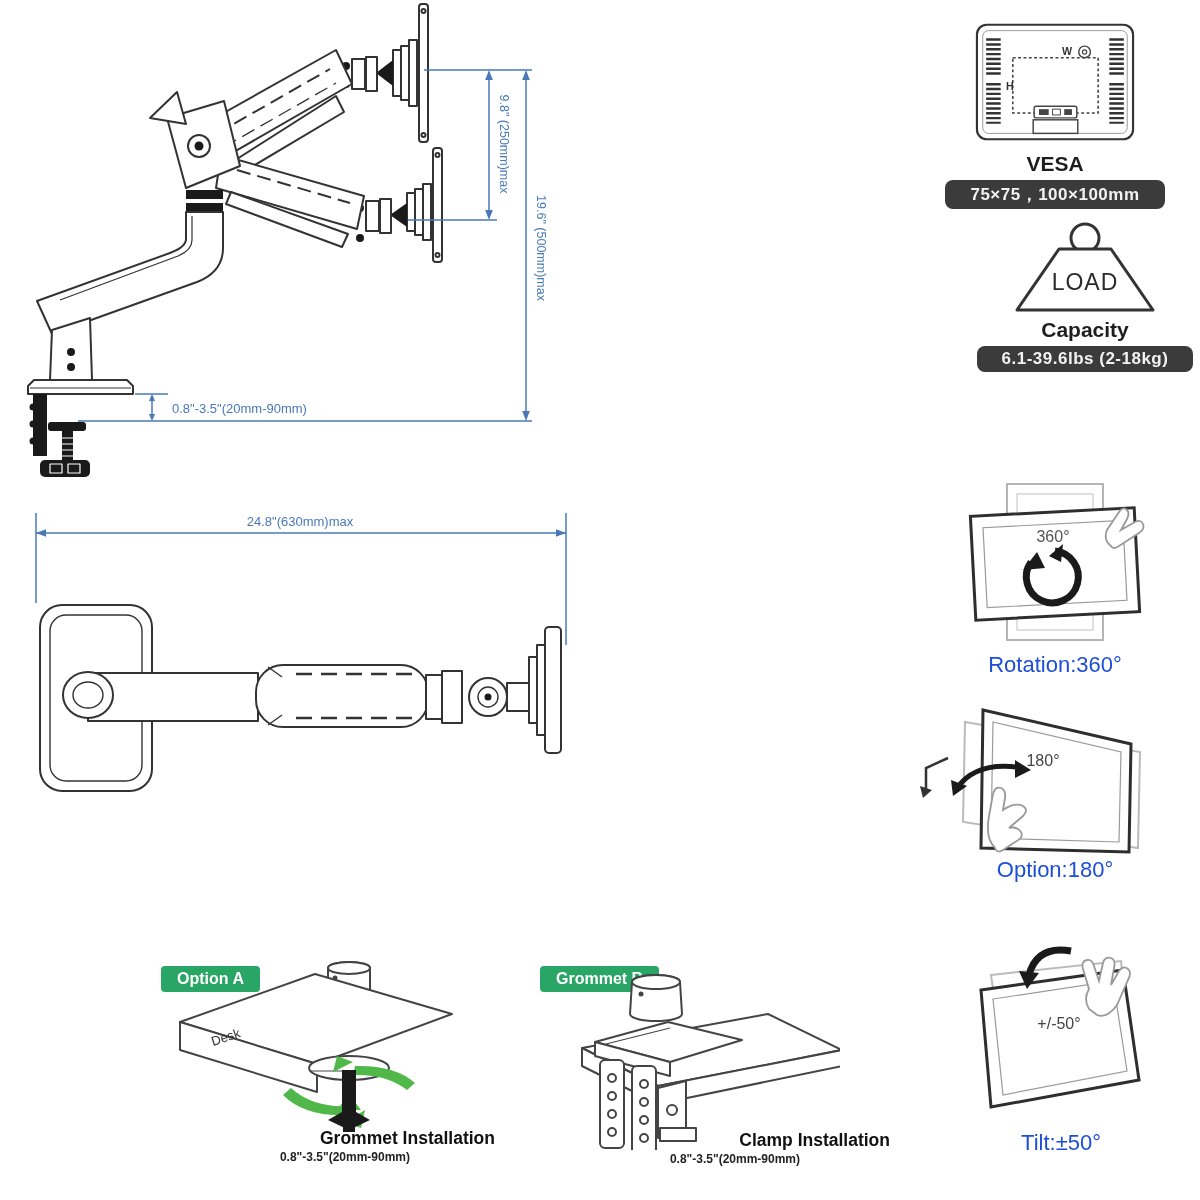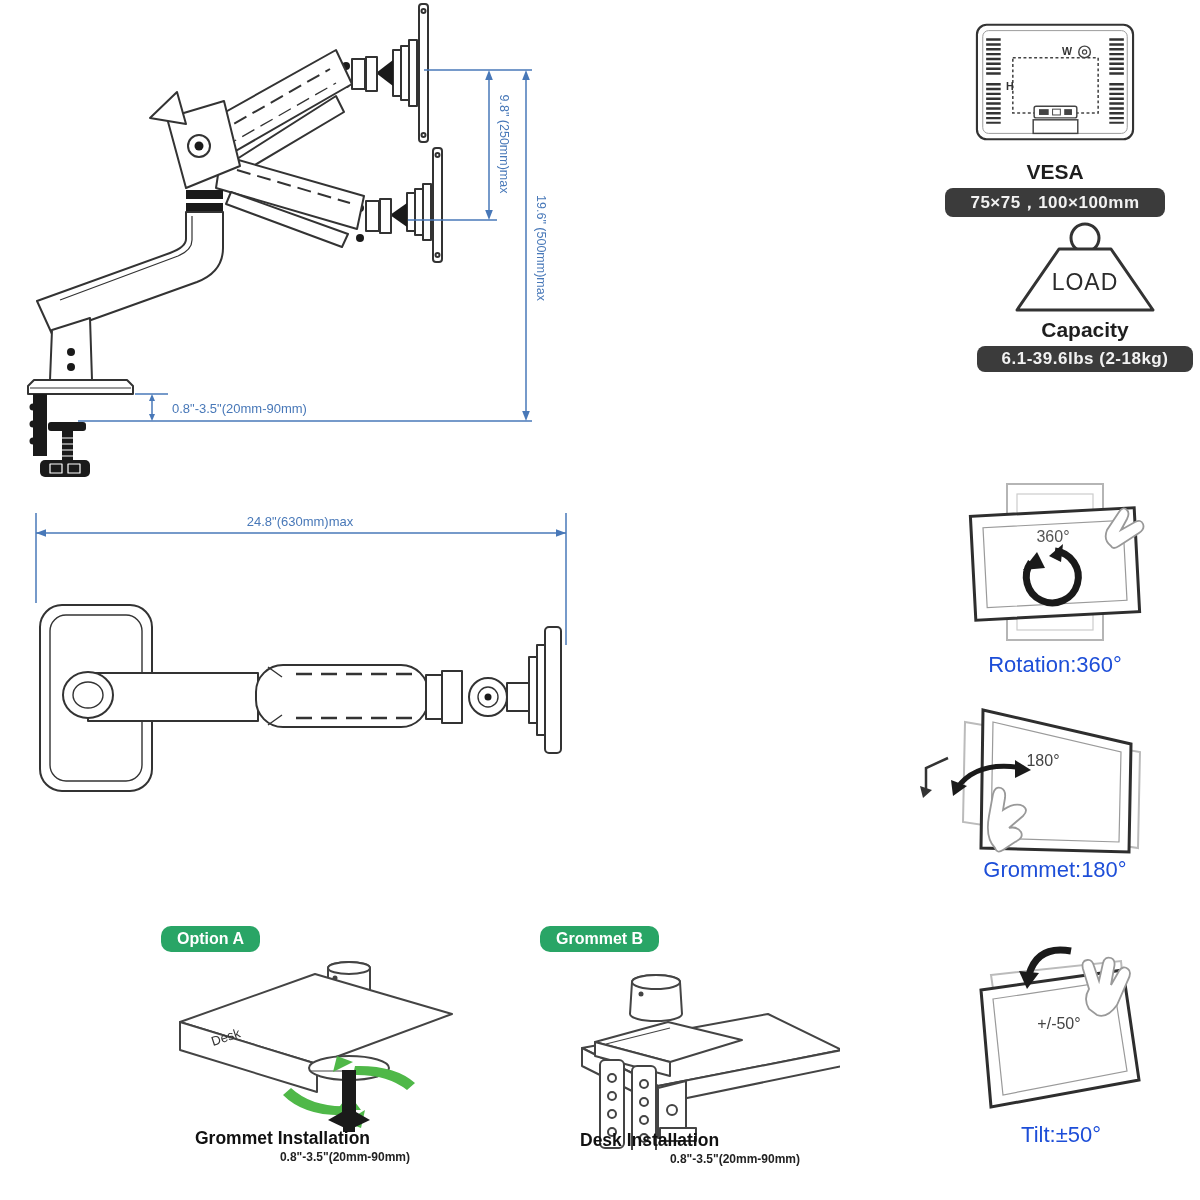--- a/index.html
+++ b/index.html
@@ -3,26 +3,26 @@
 <meta charset="utf-8">
 <style>
   html,body{margin:0;padding:0;background:#ffffff;}
   body{width:1200px;height:1200px;position:relative;overflow:hidden;
        font-family:"Liberation Sans","DejaVu Sans",sans-serif;color:#2b2b2b;}
   .abs{position:absolute;}
   svg{display:block;}
   .badge-dark{display:inline-block;background:#3b3b3b;color:#f2f2f2;font-weight:bold;
       font-size:17px;padding:3px 25px;border-radius:8px;letter-spacing:.5px;}
   .badge-green{display:inline-block;background:#29a566;color:#ffffff;font-weight:bold;
-      font-size:16px;padding:4px 16px;border-radius:10px;}
+      font-size:16px;padding:4px 16px;border-radius:4px;margin-top:40px;}
   .spec{position:absolute;text-align:center;}
   .spec svg{margin:0 auto;}
-  .spec-title{font-size:21px;font-weight:bold;margin-top:18px;color:#1e1e1e;}
+  .spec-title{font-size:21px;font-weight:bold;margin-top:10px;color:#1e1e1e;}
   .spec-caption{font-size:22px;margin-top:8px;color:#1d4ed8;}
-  .opt-title{position:absolute;text-align:left;font-size:17.5px;font-weight:bold;color:#111;}
+  .opt-title{position:absolute;text-align:right;font-size:17.5px;font-weight:bold;color:#111;}
   .opt-range{position:absolute;text-align:center;font-size:12px;font-weight:600;color:#222;}
   text{font-family:"Liberation Sans","DejaVu Sans",sans-serif;}
 </style>
 </head>
 <body>
 
 <svg class="abs" style="left:0;top:0" width="560" height="480" viewBox="0 0 560 480">
   <g stroke="#333" stroke-width="2" fill="none" stroke-linejoin="round">
 
     <rect x="419" y="4" width="9" height="138" rx="3"></rect>
@@ -200,21 +200,21 @@
       <rect x="92" y="106" width="24" height="88" rx="5"></rect>
       <circle cx="104" cy="124" r="4" fill="none"></circle>
         <circle cx="104" cy="142" r="4" fill="none"></circle>
       <circle cx="104" cy="160" r="4" fill="none"></circle>
         <circle cx="104" cy="178" r="4" fill="none"></circle>
       <path d="M 118,128 l 28,-7 l 0,48 l -28,9 z"></path>
       <circle cx="132" cy="150" r="5" fill="none"></circle>
       <rect x="120" y="168" width="36" height="13"></rect>
     </g>
   </svg>
-  <div class="opt-title" style="left:45px;top:210px;width:310px">Desk Installation</div>
+  <div class="opt-title" style="left:45px;top:210px;width:310px">Clamp Installation</div>
   <div class="opt-range" style="left:45px;top:232px;width:310px">0.8"-3.5"(20mm-90mm)</div>
 </div>
 
 <div class="spec" style="left:930px;top:22px;width:250px">
   <svg width="160" height="120" viewBox="0 0 165 122">
     <rect x="2" y="2" width="161" height="118" rx="10" fill="#fff" stroke="#333" stroke-width="2.2"></rect>
     <rect x="8" y="8" width="149" height="106" rx="6" fill="none" stroke="#999" stroke-width="1"></rect>
     <line x1="19" y1="16" x2="19" y2="56" stroke="#333" stroke-width="15" stroke-dasharray="2.5,2.5"></line>
     <line x1="19" y1="62" x2="19" y2="104" stroke="#333" stroke-width="15" stroke-dasharray="2.5,2.5"></line>
     <line x1="146" y1="16" x2="146" y2="56" stroke="#333" stroke-width="15" stroke-dasharray="2.5,2.5"></line>
@@ -270,27 +270,27 @@
   <svg width="240" height="155" viewBox="0 0 240 155">
     <polygon points="30,22 205,52 203,148 28,122" fill="#fff" stroke="#bbb" stroke-width="2"></polygon>
     <polygon points="48,10 196,44 194,152 46,148" fill="#fff" stroke="#2e2e2e" stroke-width="3"></polygon>
     <polygon points="58,22 186,52 184,142 56,138" fill="none" stroke="#9a9a9a" stroke-width="1.2"></polygon>
     <text x="108" y="66" text-anchor="middle" font-size="16" fill="#444">180°</text>
     <path d="M 22,88 Q 42,60 88,68" fill="none" stroke="#1a1a1a" stroke-width="5"></path>
     <polygon points="96,70 80,60 80,78" fill="#1a1a1a"></polygon>
     <polygon points="18,96 16,80 32,86" fill="#1a1a1a"></polygon>
     <path d="M 60,148 Q 50,138 54,116 L 58,94 Q 60,86 66,88 Q 71,90 70,98 L 68,110 Q 80,102 88,106 Q 94,110 88,116 L 74,128 Q 82,126 86,132 Q 89,138 80,142 L 68,150 Q 62,154 60,148 Z" fill="#fff" stroke="#999" stroke-width="1.8"></path>
   </svg>
-  <div class="spec-caption" style="margin-top:2px">Grommet:180°</div>
+  <div class="spec-caption" style="margin-top:2px">Option:180°</div>
 </div>
 
 <div class="spec" style="left:936px;top:945px;width:250px">
   <svg width="180" height="165" viewBox="0 0 180 165">
     <polygon points="20,30 150,16 160,120 36,140" fill="#fff" stroke="#bbb" stroke-width="2"></polygon>
     <polygon points="10,45 152,25 168,135 20,162" fill="#fff" stroke="#2e2e2e" stroke-width="3"></polygon>
     <polygon points="22,54 142,36 156,126 32,150" fill="none" stroke="#9a9a9a" stroke-width="1.2"></polygon>
     <path d="M 100,6 Q 66,0 58,30" fill="none" stroke="#1a1a1a" stroke-width="7"></path>
     <polygon points="56,44 48,26 68,28" fill="#1a1a1a"></polygon>
     <text x="88" y="84" text-anchor="middle" font-size="16" fill="#444">+/-50°</text>
     <path d="M 118,64 Q 112,54 118,44 L 112,24 Q 110,16 116,15 Q 121,14 123,21 L 128,36 L 132,18 Q 134,11 140,13 Q 145,15 143,23 L 140,40 L 148,26 Q 152,20 157,24 Q 161,27 157,35 L 146,60 Q 136,74 126,70 Z" fill="#fff" stroke="#999" stroke-width="1.8"></path>
   </svg>
-  <div class="spec-caption" style="margin-top:12px">Tilt:±50°</div>
+  <div class="spec-caption" style="margin-top:20px">Tilt:±50°</div>
 </div>
 
 </body></html>

